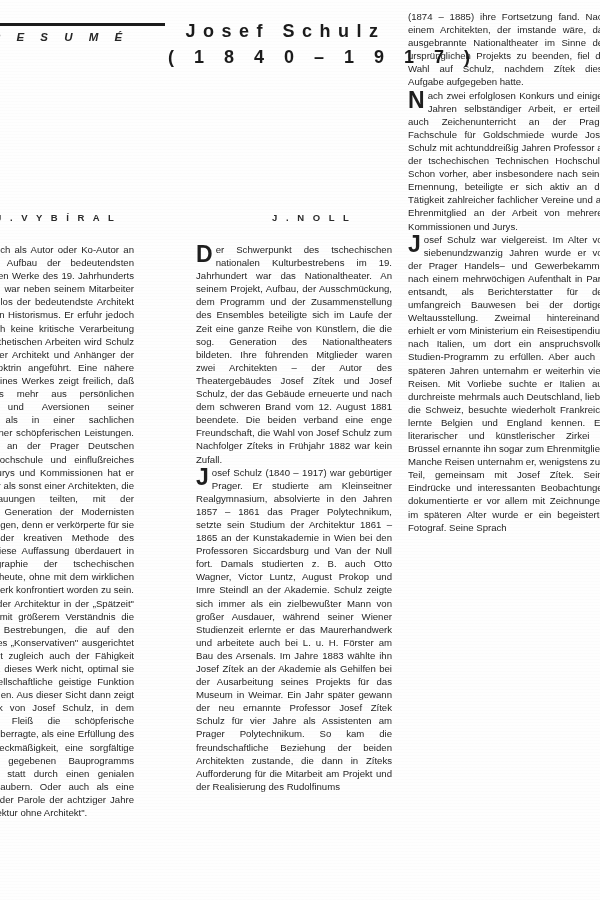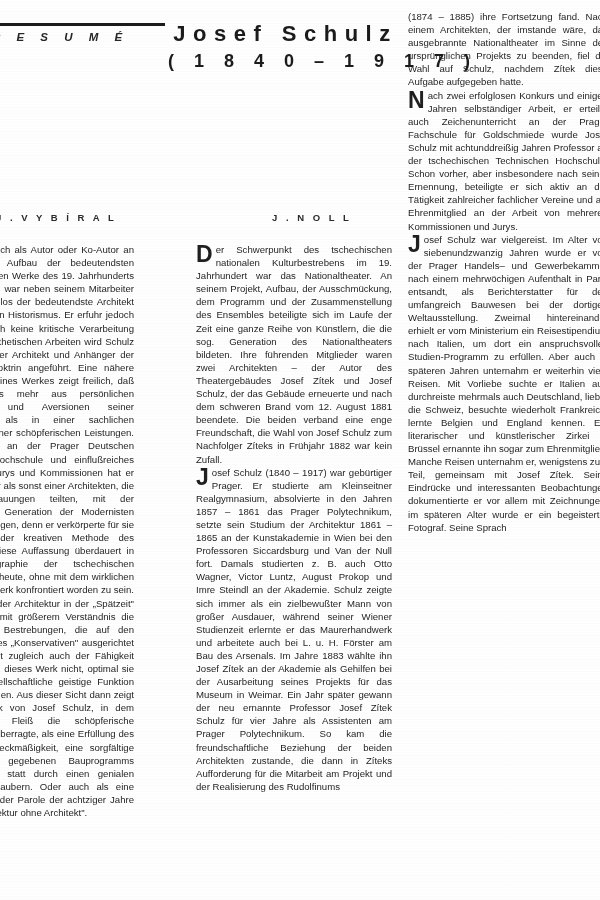--- a/index.html
+++ b/index.html
@@ -53,21 +53,21 @@
 
   
   .title-block {
     position: absolute;
     left: 168px;
     top: 22px;
     width: 235px;
     text-align: center;
   }
   .doc-title {
-    font-size: 22px;
+    font-size: 18px;
     font-weight: 700;
     letter-spacing: 7.5px;
     color: #1b1b1b;
     white-space: nowrap;
     line-height: 1.05;
   }
   .doc-dates {
     margin-top: 7px;
     font-size: 18px;
     font-weight: 700;

